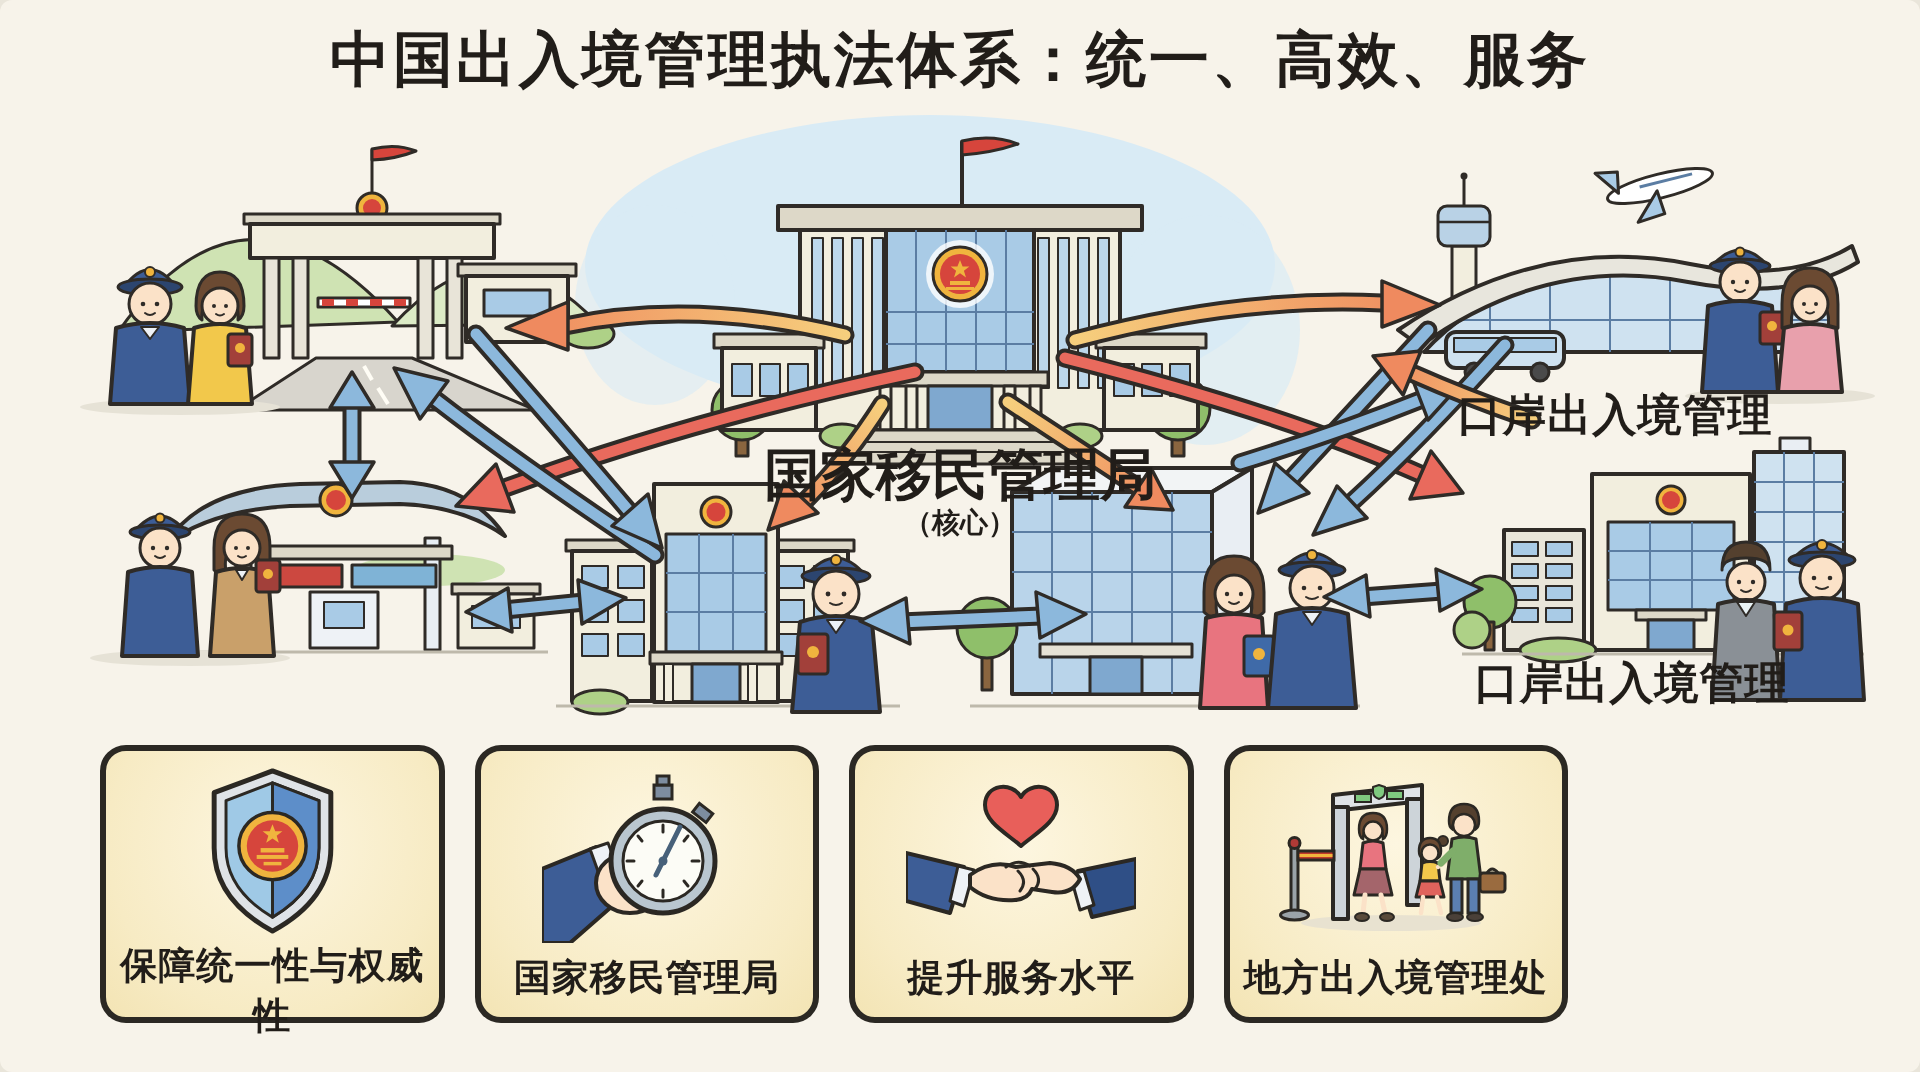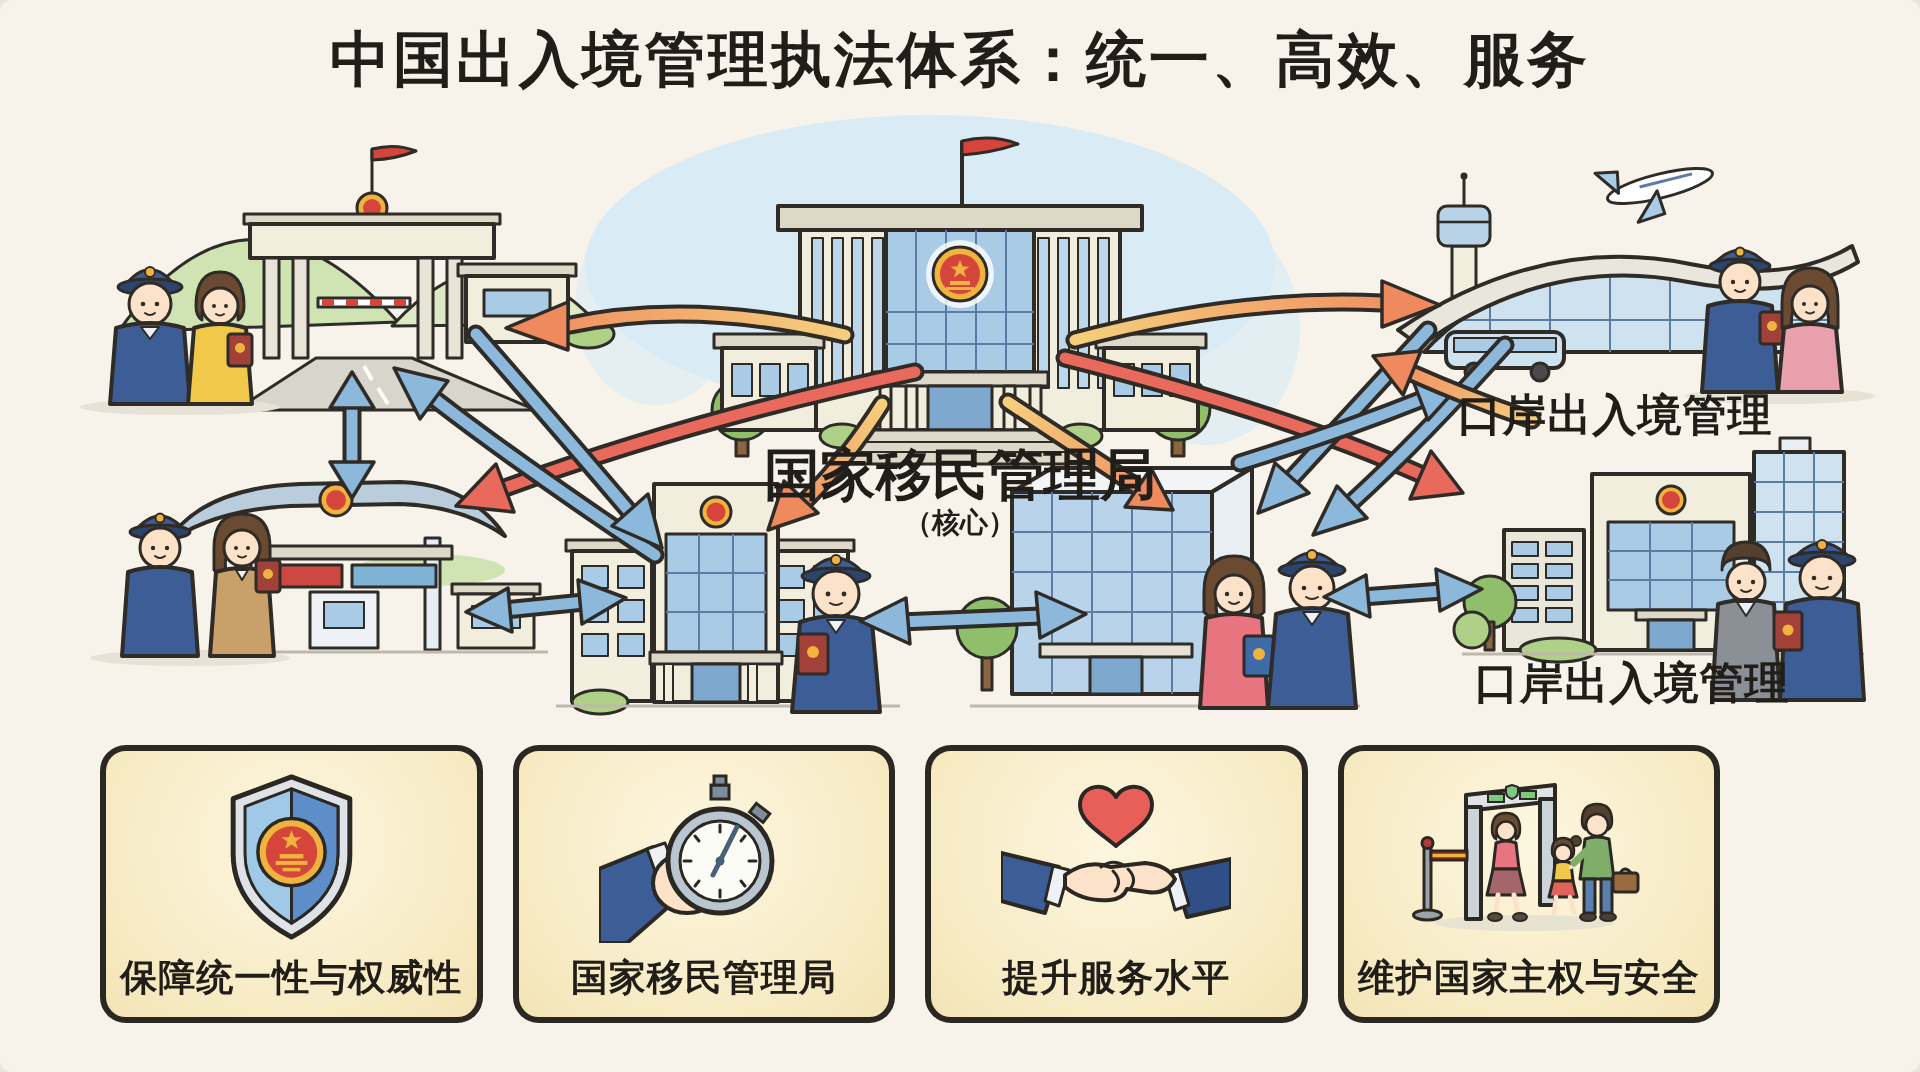--- a/index.html
+++ b/index.html
@@ -25,21 +25,21 @@
   .core-label .l1{font-size:56px;text-align:center;}
   .core-label .l2{font-size:28px;}
   #art{position:absolute;left:0;top:0;z-index:2;}
   
   #art .o{stroke:#2f2b27;stroke-linejoin:round;stroke-linecap:round;}
   #art .s2{stroke-width:2px;} #art .s3{stroke-width:3px;}
   #art .s4{stroke-width:4px;}
   #art .gl{stroke:#5b7da3;stroke-width:2px;fill:none;}
   
   .cards{
-    position:absolute;left:100px;top:745px;width:1620px;height:278px;
+    position:absolute;left:100px;top:745px;width:1468px;height:278px;
     display:flex;gap:30px;z-index:5;
   }
   .card{
     flex:1;border:6px solid #2b2823;border-radius:26px;
     background:radial-gradient(ellipse at 50% 35%, #fdf6e0 0%, #f7ebc4 70%, #f3e4b4 100%);
     display:flex;flex-direction:column;align-items:center;justify-content:space-between;
     padding:12px 8px 14px;box-sizing:border-box;
   }
   .card .icon{flex:1;display:flex;align-items:center;justify-content:center;}
   .card .card-label{font-size:37px;font-weight:900;letter-spacing:1px;text-align:center;}
@@ -616,17 +616,17 @@
           <path d="M181,68 Q193,64 205,68 L210,108 L176,108 Z" fill="#7fae6a" stroke="#2b2823" stroke-width="3" stroke-linejoin="round"></path>
           <line x1="182" y1="80" x2="170" y2="92" stroke="#7fae6a" stroke-width="7" stroke-linecap="round"></line>
           <rect x="180" y="108" width="11" height="34" fill="#5b7fb0" stroke="#2b2823" stroke-width="3"></rect>
           <rect x="197" y="108" width="11" height="34" fill="#5b7fb0" stroke="#2b2823" stroke-width="3"></rect>
           <ellipse cx="184" cy="146" rx="8" ry="4" fill="#4a4038" stroke="#2b2823" stroke-width="2"></ellipse>
           <ellipse cx="204" cy="146" rx="8" ry="4" fill="#4a4038" stroke="#2b2823" stroke-width="2"></ellipse>
           <rect x="209" y="102" width="25" height="19" rx="3" fill="#9a6b3f" stroke="#2b2823" stroke-width="3"></rect>
           <path d="M216,102 q5,-8 11,0" fill="none" stroke="#2b2823" stroke-width="3"></path>
         </svg>
       </div>
-      <div class="card-label">维护国家主权与安全</div>
+      <div class="card-label">地方出入境管理处</div>
     </div>
 
   </div>
 </div>
 
 </body></html>

